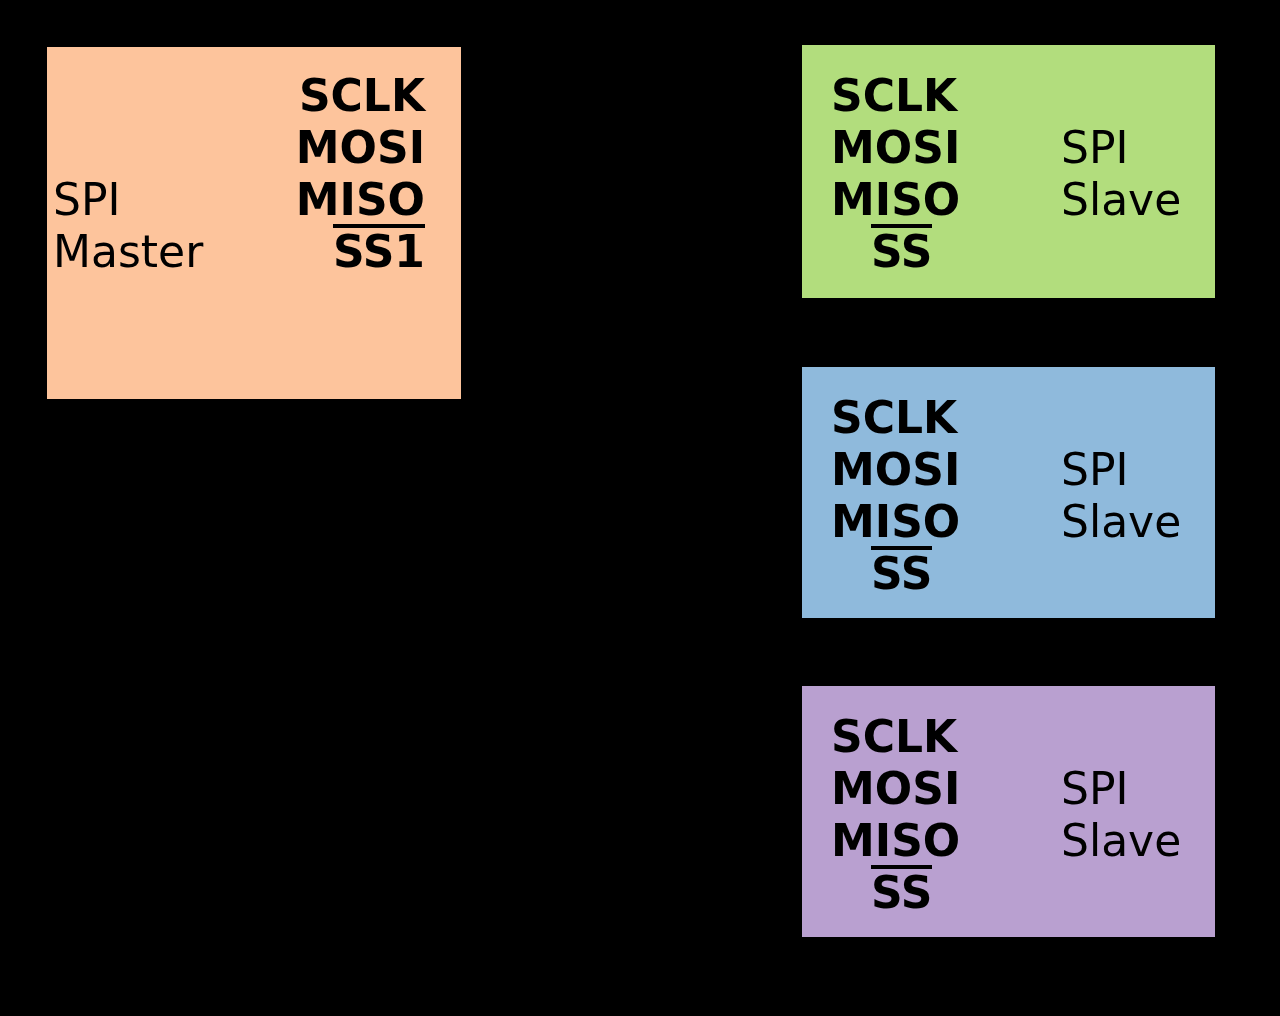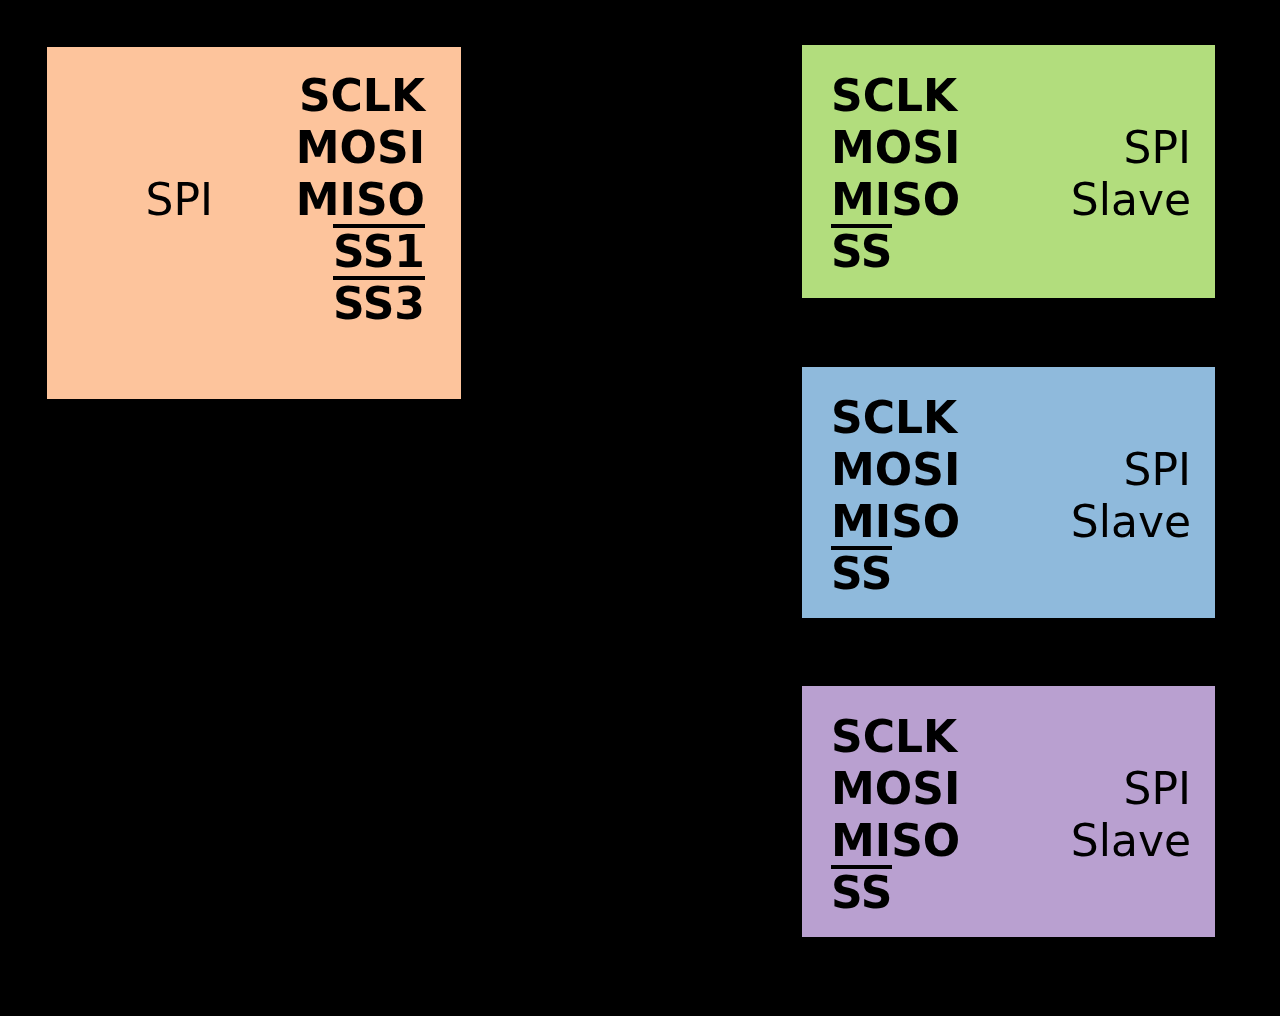--- a/index.html
+++ b/index.html
@@ -23,50 +23,50 @@
   #slave1 { top: 45px;  height: 253px; }
   #slave2 { top: 367px; height: 251px; }
   #slave3 { top: 686px; height: 251px; }
 
   .pins { position: absolute; white-space: nowrap; }
   #master .pins { top: 23px; right: 36px; text-align: right; }
   .slave  .pins { top: 25px; left: 29px; text-align: left; }
 
   .pin { height: 52px; font-weight: bold; }
 
-  .title { position: absolute; text-align: right; }
+  .title { position: absolute; text-align: left; }
   #master .title { left: 6px;  top: 127px; width: 160px; }
   .slave  .title { right: 24px; top: 77px;  width: 130px; }
   .title div { height: 52px; }
 
   
-  .overline { position: relative; }
+  .overline { position: relative; margin-left: 40px; }
   .overline::after {
     content: "";
     position: absolute;
     left: 0;
     right: 0;
     top: -2px;
     height: 4px;
     background: currentColor;
   }
 </style>
 </head>
 <body style="background-color: rgb(0, 0, 0);">
 
 <div class="block" id="master" style="background-color: rgb(253, 196, 156);">
   <div class="title">
     <div>SPI</div>
+    <div>Master</div>
   </div>
   <div class="pins">
     <div class="pin"><span>SCLK</span></div>
     <div class="pin"><span>MOSI</span></div>
     <div class="pin"><span>MISO</span></div>
     <div class="pin"><span class="overline">SS1</span></div>
-    <div class="pin"><span class="overline">SS3</span></div>
   </div>
 </div>
 
 <div class="block slave" id="slave1" style="background-color: rgb(178, 221, 125);">
   <div class="pins">
     <div class="pin"><span>SCLK</span></div>
     <div class="pin"><span>MOSI</span></div>
     <div class="pin"><span>MISO</span></div>
     <div class="pin"><span class="overline">SS</span></div>
   </div>

